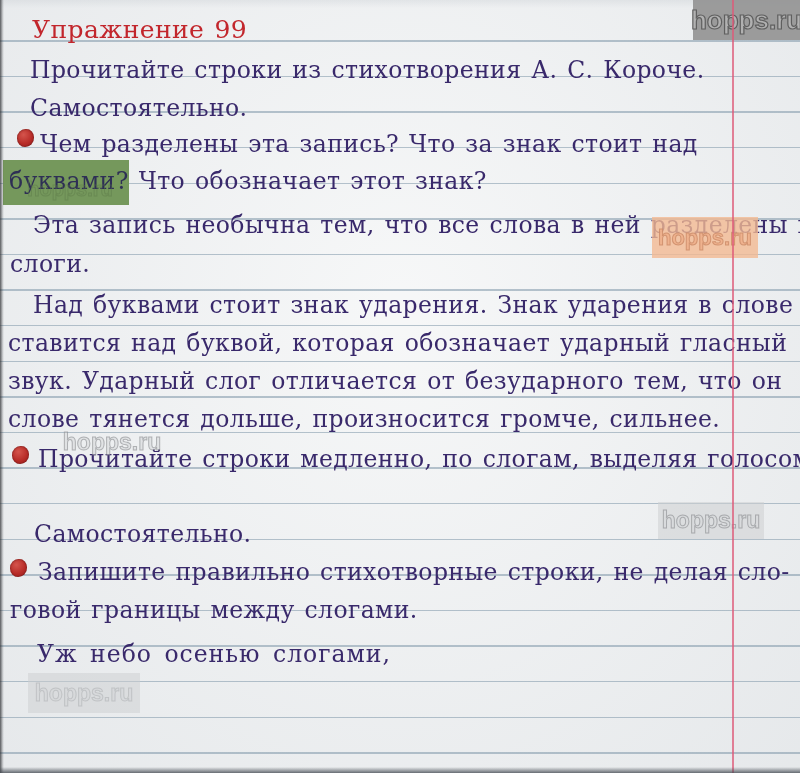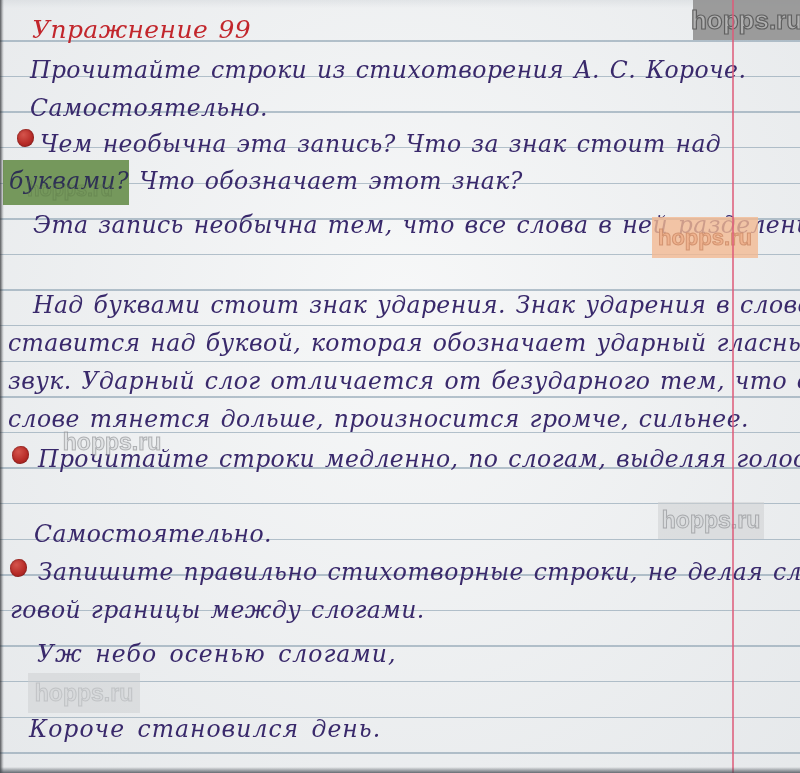--- a/index.html
+++ b/index.html
@@ -32,21 +32,21 @@
     position:absolute;left:0;top:0;bottom:0;width:4px;z-index:8;
     background:linear-gradient(90deg, rgba(40,42,46,.75), rgba(40,42,46,.15) 70%, rgba(40,42,46,0));
   }
   .edge-bottom{
     position:absolute;left:0;right:0;bottom:0;height:6px;z-index:8;
     background:linear-gradient(0deg, rgba(70,76,84,.8), rgba(70,76,84,.25) 70%, rgba(70,76,84,0));
   }
 
   .line{
     position:absolute;z-index:3;white-space:nowrap;
-    font-style:italic;font-size:23.5px;line-height:33px;
+    font-size:23.5px;line-height:33px;
     color:#39296b;letter-spacing:.4px;word-spacing:2px;
   }
   .red-title{color:#c2262c;font-size:25px;}
   .poem{word-spacing:4px;letter-spacing:1px;}
   .bullet{
     position:absolute;z-index:3;width:17px;height:18px;border-radius:50% 46% 52% 48%;
     background:radial-gradient(circle at 38% 32%, #d4544c 0%, #b82c28 55%, #992120 100%);
     box-shadow:inset 0 0 2px rgba(70,10,10,.8);
   }
   .hl{
@@ -107,45 +107,45 @@
     <span class="wm-text">hopps.ru</span>
   </div>
 
   <div class="line red-title" style="left:32px;top:13px">Упражнение 99</div>
 
   <div class="line" style="left:30px;top:54px">Прочитайте строки из стихотворения А. С. Короче.</div>
 
   <div class="line" style="left:30px;top:92px">Самостоятельно.</div>
 
   <span class="bullet" style="left:17px;top:129px"></span>
-  <div class="line" style="left:40px;top:128px">Чем необычна эта запись? Что за знак стоит над</div>
+  <div class="line" style="left:40px;top:128px">Чем разделены эта запись? Что за знак стоит над</div>
 
   <div class="line" style="left:3px;top:165px"><span class="hl">буквами?</span><span class="hl-rest">Что обозначает этот знак?</span></div>
   <div class="wm-ghost wm-green">
     <span class="wm-text">hopps.ru</span>
   </div>
 
   <div class="line" style="left:33px;top:209px">Эта запись необычна тем, что все слова в ней разделены на</div>
+  <div class="line" style="left:10px;top:248px">слоги.</div>
 
   <div class="line" style="left:33px;top:289px">Над буквами стоит знак ударения. Знак ударения в слове</div>
   <div class="line" style="left:8px;top:327px">ставится над буквой, которая обозначает ударный гласный</div>
   <div class="line" style="left:8px;top:365px">звук. Ударный слог отличается от безударного тем, что он</div>
   <div class="line" style="left:8px;top:403px">слове тянется дольше, произносится громче, сильнее.</div>
 
   <span class="bullet" style="left:12px;top:446px"></span>
   <div class="line" style="left:38px;top:443px">Прочитайте строки медленно, по слогам, выделяя голосом</div>
 
   <div class="line" style="left:34px;top:518px">Самостоятельно.</div>
 
   <span class="bullet" style="left:10px;top:559px"></span>
   <div class="line" style="left:38px;top:556px">Запишите правильно стихотворные строки, не делая сло-</div>
   <div class="line" style="left:10px;top:594px">говой границы между слогами.</div>
 
   <div class="line poem" style="left:37px;top:638px">Уж небо осенью слогами,</div>
-  <div class="line poem" style="left:29px;top:713px">Короче становился день.</div>
 
   <div class="wm-top">
     <span class="wm-text">hopps.ru</span>
   </div>
   <div class="wm-salmon">
     <span class="wm-text">hopps.ru</span>
   </div>
   <div class="wm-ghost wm-mid-left">
     <span class="wm-text">hopps.ru</span>
   </div>

